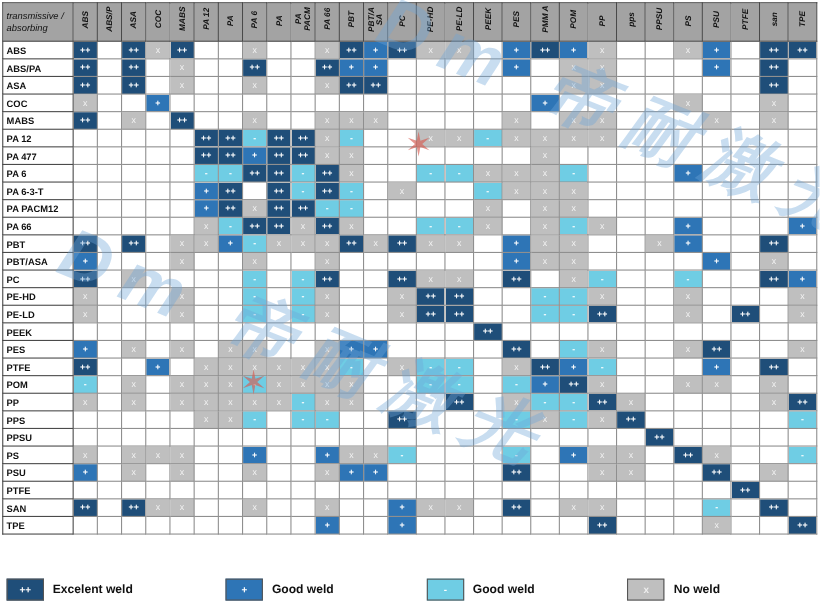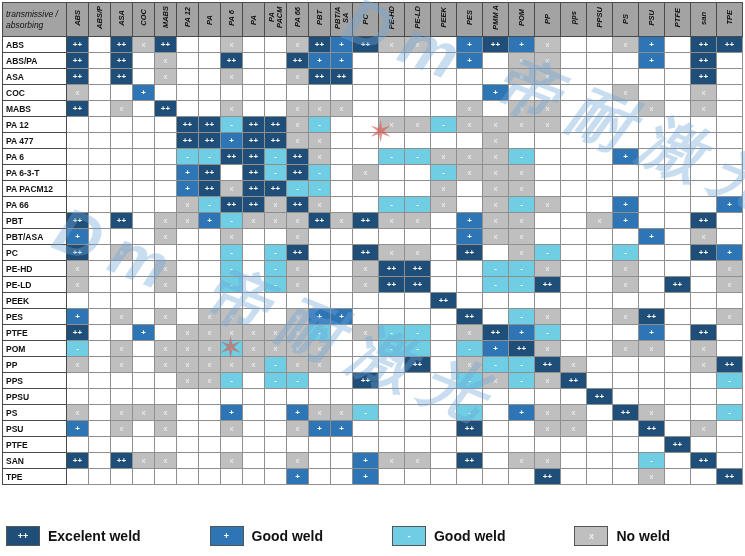--- a/index.html
+++ b/index.html
@@ -25,21 +25,21 @@
   td.c-empty { background:#fff; }
 
   #legend { position:absolute; left:6px; top:524px; width:733px; display:flex; align-items:center; }
   .leg-item { display:flex; align-items:center; margin-right:0; }
   .leg-swatch { width:34px; height:20px; border:1px solid #555; display:flex; align-items:center; justify-content:center; font-size:9px; font-weight:bold; color:#fff; }
   .leg-swatch.s-exc { background:var(--exc); }
   .leg-swatch.s-good { background:var(--good); }
   .leg-swatch.s-poor { background:var(--poor); }
   .leg-swatch.s-no { background:var(--no); color:#eee; }
   .leg-swatch.s-none { background:#fff; width:44px; border:1.5px solid #222; }
-  .leg-label { font-size:14px; font-weight:bold; color:#111; margin-left:8px; }
+  .leg-label { font-size:11px; font-weight:bold; color:#111; margin-left:8px; }
   .leg-gap { flex:1; }
 
   .watermark { position:absolute; color:rgba(110,165,215,0.38); font-style:italic; font-weight:bold; pointer-events:none; white-space:nowrap; z-index:5; }
   .wm-1 { left:330px; top:60px; transform:rotate(22deg); font-size:64px; letter-spacing:14px; }
   .wm-2 { left:40px; top:270px; transform:rotate(22deg); font-size:64px; letter-spacing:14px; }
   .star { position:absolute; color:rgba(215,90,80,0.65); font-size:30px; z-index:6; pointer-events:none; }
   .star-1 { left:368px; top:112px; }
   .star-2 { left:218px; top:328px; }
 </style>
 </head>

